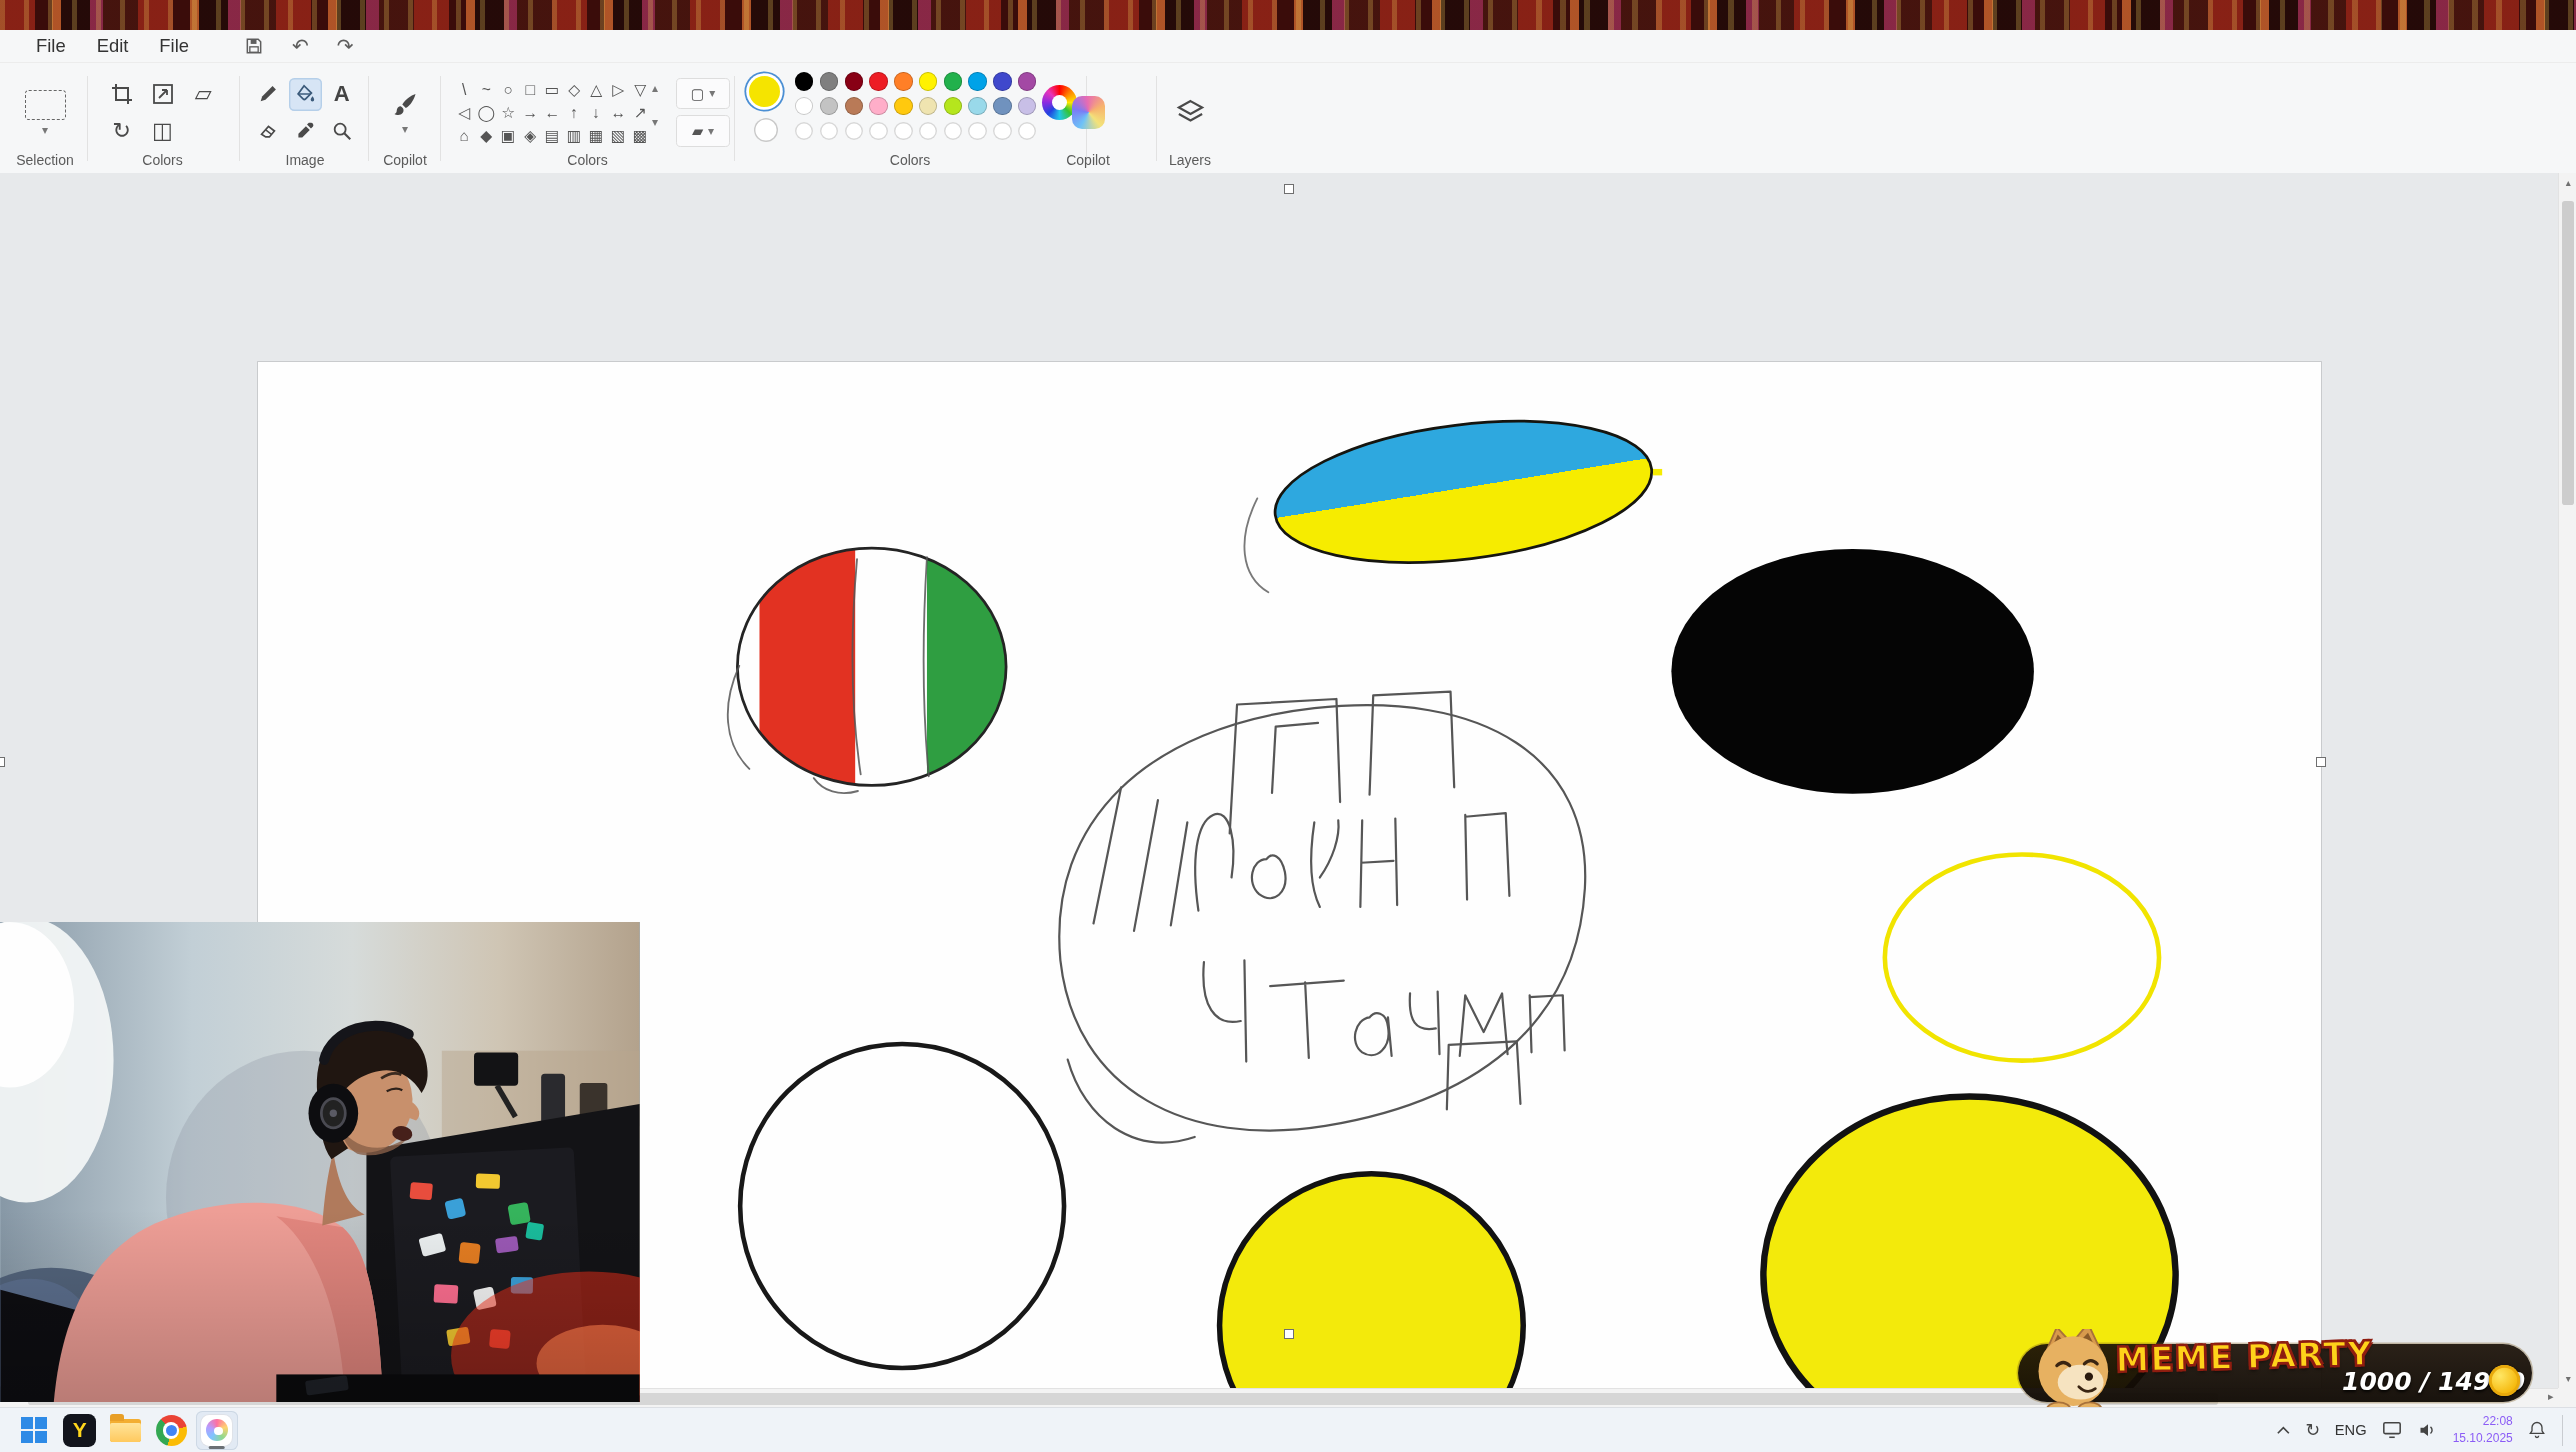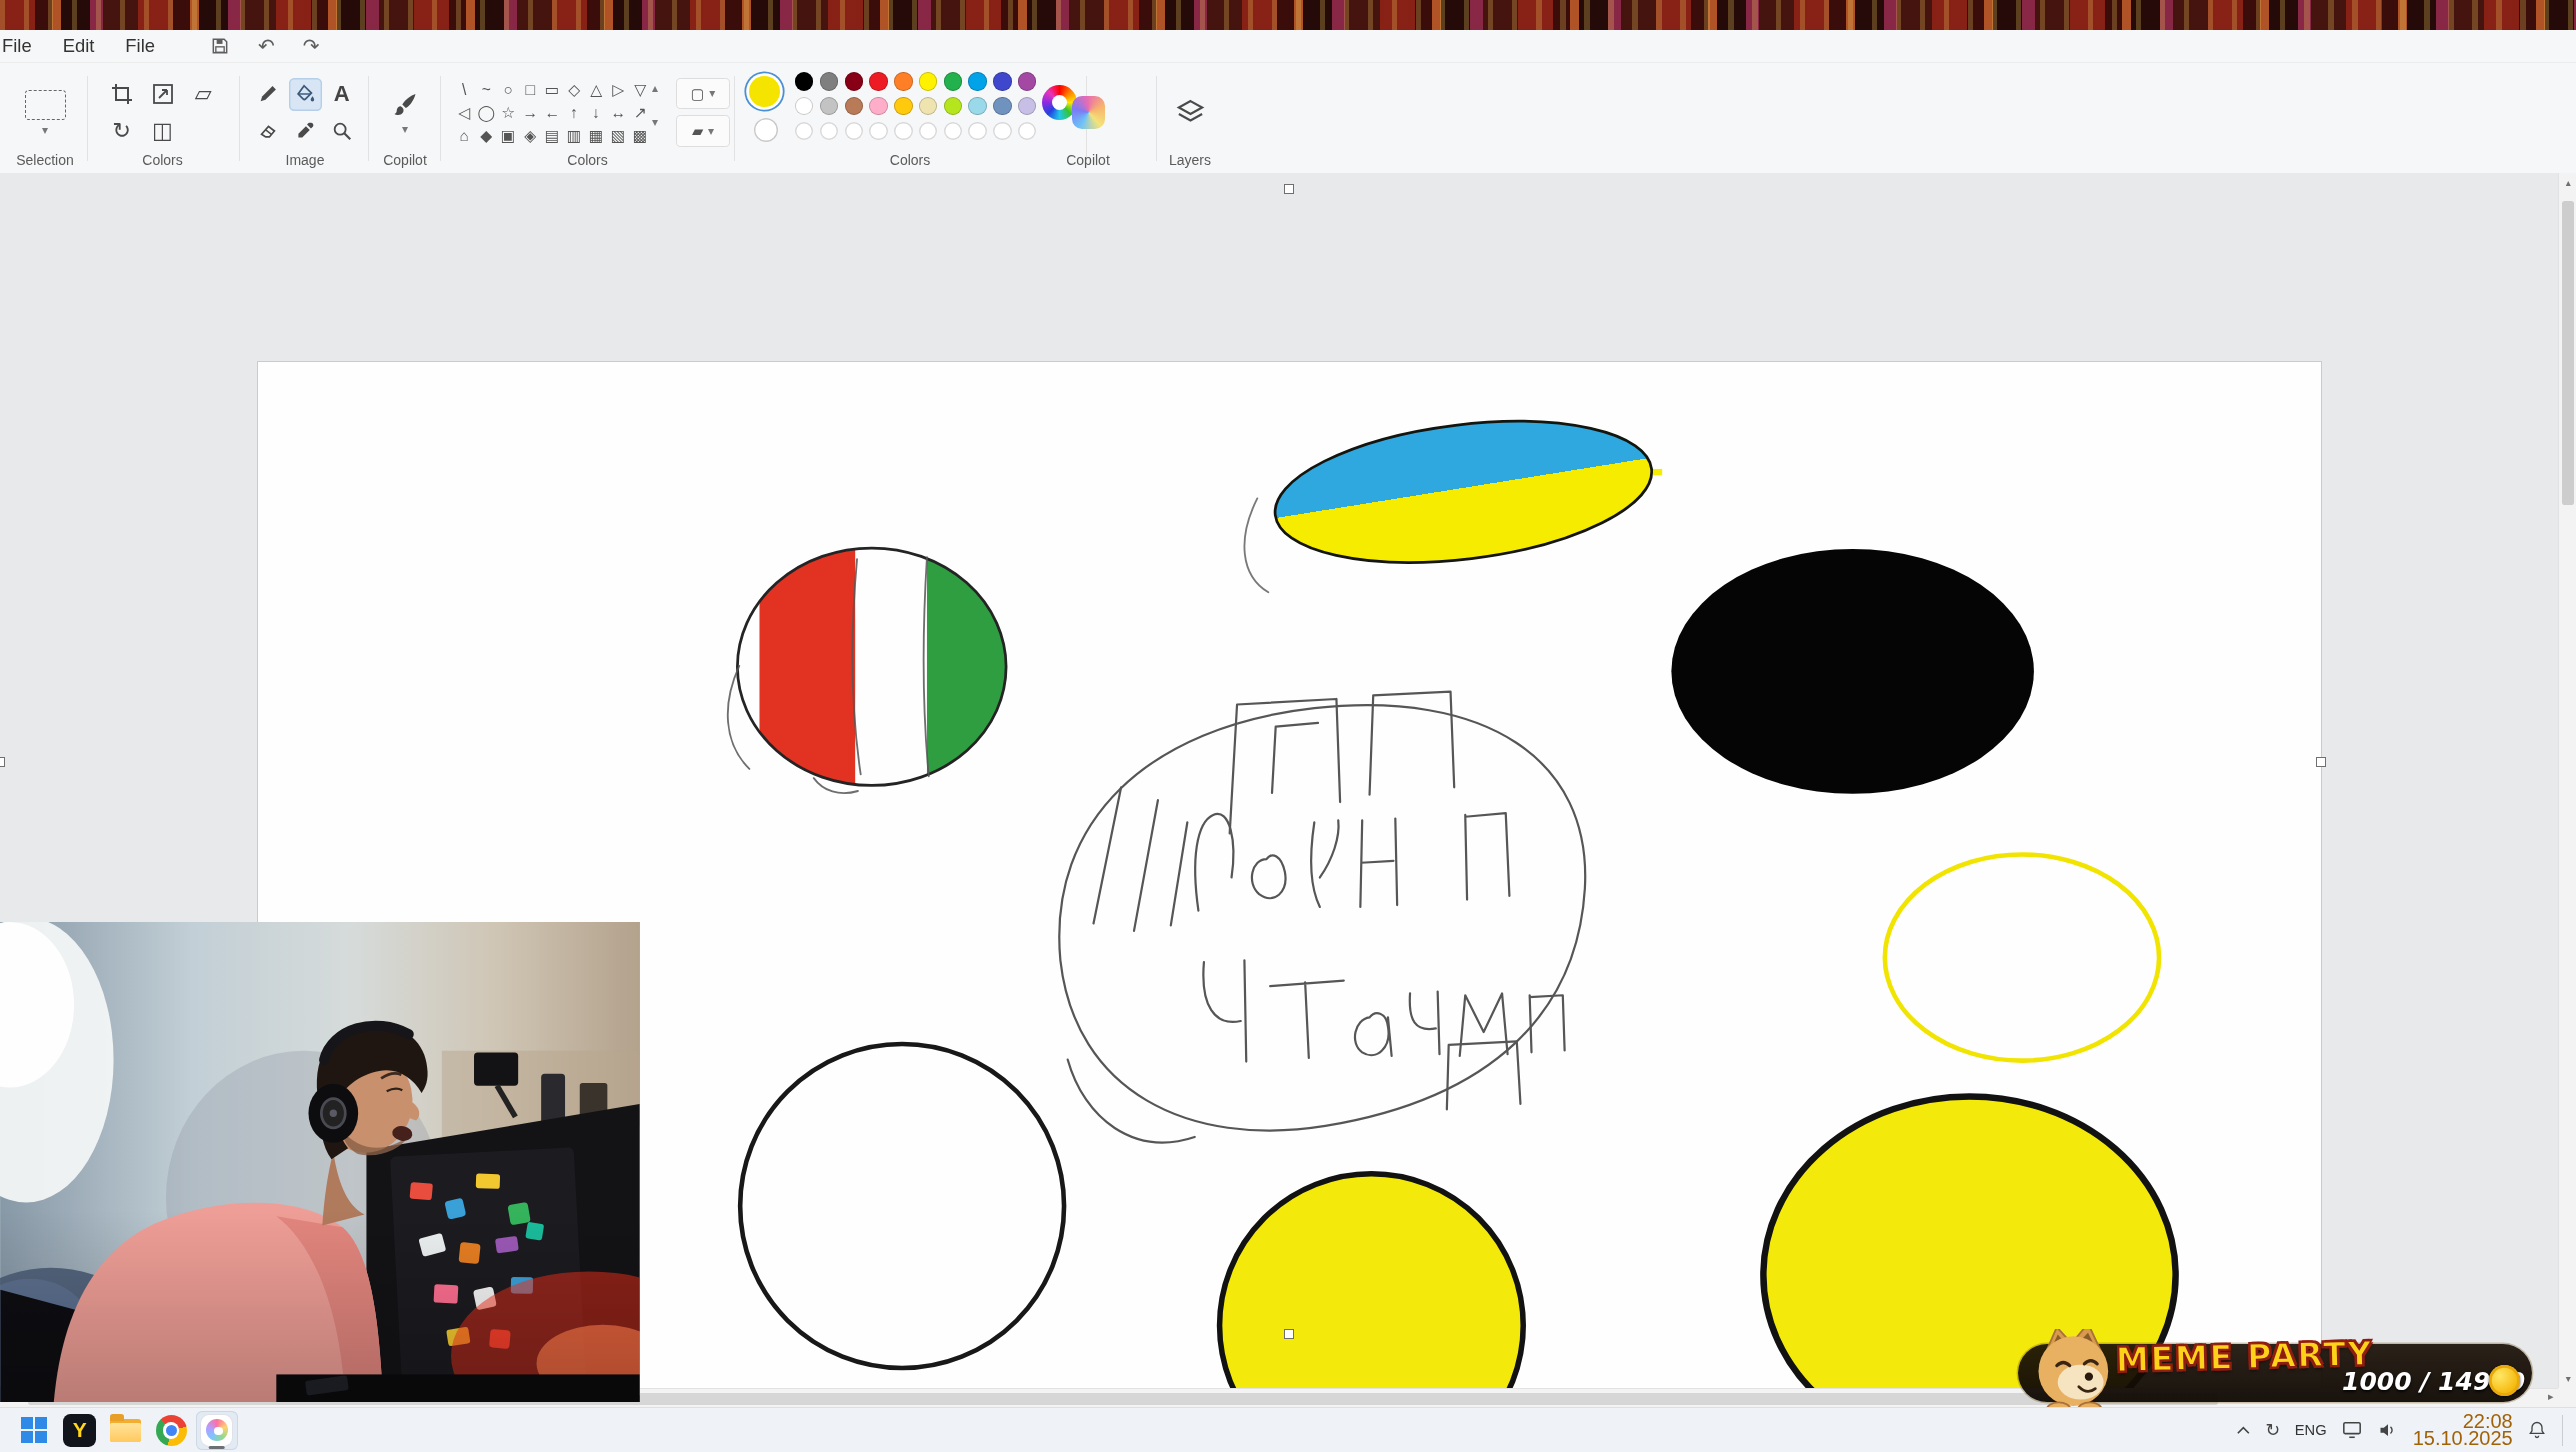--- a/index.html
+++ b/index.html
@@ -8,21 +8,21 @@
 
   
   .wallpaper-strip{position:absolute;left:0;top:0;width:100%;height:29.5px;
     background:
       repeating-linear-gradient(90deg, rgba(235,200,90,.28) 0 5.5px, rgba(0,0,0,0) 5.5px 24px),
       repeating-linear-gradient(90deg, rgba(140,34,22,.95) 0 35px, rgba(58,12,10,.96) 35px 52px, rgba(196,96,44,.85) 52px 61px, rgba(36,10,8,.96) 61px 90px, rgba(150,44,80,.85) 90px 103px, rgba(70,20,14,.95) 103px 138px),
       #3a0d0a;}
 
   
   .menubar{position:absolute;left:0;top:29.5px;width:100%;height:33px;background:#f6f7f8;border-bottom:0.9px solid #ececec;
-    display:flex;align-items:center;gap:31px;padding-left:2px;box-sizing:border-box;font-size:18.4px;color:#333;}
+    display:flex;align-items:center;gap:31px;padding-left:36px;box-sizing:border-box;font-size:18.4px;color:#333;}
   .menu-item{cursor:default;}
   .menubar-icons{display:flex;align-items:center;gap:28px;margin-left:24px;color:#5e5e5e;}
   .glyph-btn{font-size:20px;line-height:1;color:#5e5e5e;}
 
   .ribbon{position:absolute;left:0;top:63px;width:100%;height:110px;background:#f6f7f8;border-bottom:0.9px solid #dfe1e3;}
   .section{position:absolute;top:0;height:110px;text-align:center;}
   .sec-label{position:absolute;bottom:4.6px;left:0;width:100%;font-size:14px;color:#5b5b5b;}
   .sec-body{position:absolute;top:7.4px;left:0;right:0;height:85px;display:flex;align-items:center;justify-content:center;}
   .vsep{position:absolute;top:13px;height:85px;width:0.9px;background:#e2e2e2;}
 
@@ -101,21 +101,21 @@
   .chrome-icon::before{content:'';position:absolute;inset:7.4px;background:#fff;border-radius:50%;}
   .chrome-icon::after{content:'';position:absolute;inset:10px;background:#4285f4;border-radius:50%;}
   .paintapp-icon{position:relative;width:31px;height:31px;border-radius:8.3px;background:#fff;box-shadow:0 0 0 0.9px #dfe2e8;}
   .paintapp-icon::before{content:'';position:absolute;inset:4.6px;border-radius:50%;
     background:conic-gradient(#ff6fa0,#ffd36f,#8fd98f,#7fc4ff,#b59cff,#ff6fa0);}
   .paintapp-icon::after{content:'';position:absolute;left:13px;top:12px;width:8.3px;height:8.3px;background:#fff;border-radius:50%;}
 
   .tray{position:absolute;right:9.2px;top:0.9px;height:43px;display:flex;align-items:center;gap:14.7px;color:#222;}
   .tray-glyph{font-size:17.5px;color:#444;line-height:1;}
   .tray-lang{font-size:14.7px;color:#333;}
-  .clock{text-align:right;font-size:20px;line-height:17.5px;color:#a16207;white-space:nowrap;}
+  .clock{text-align:right;font-size:12px;line-height:17.5px;color:#8b5cf6;white-space:nowrap;}
   .show-desktop{width:3.7px;height:31px;border-left:0.9px solid #c9ccd1;}
 </style>
 </head>
 <body>
 
 <div class="screen">
 
   <div class="wallpaper-strip"></div>
 
   <div class="menubar">

